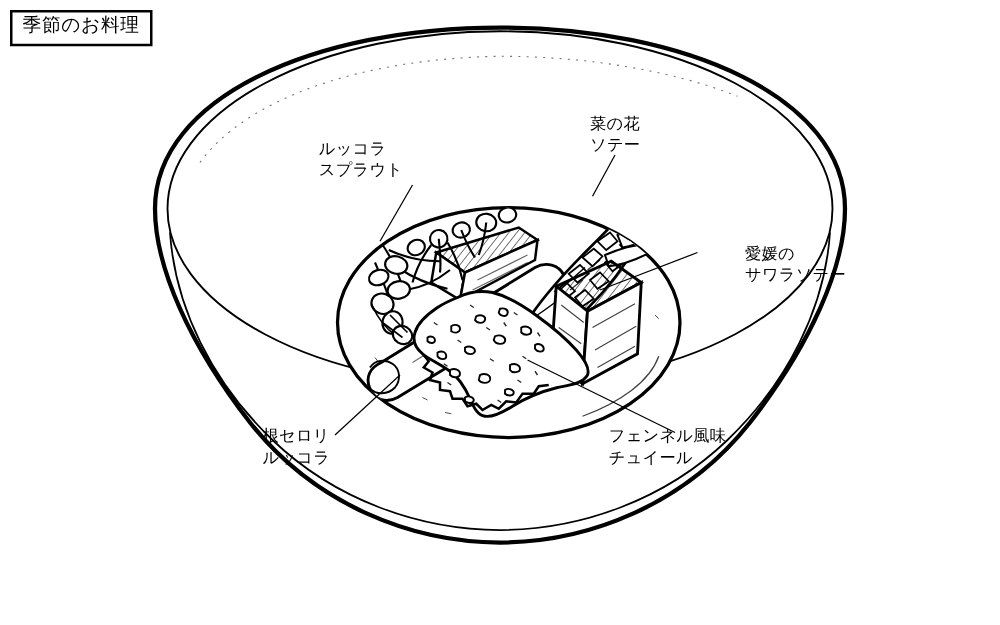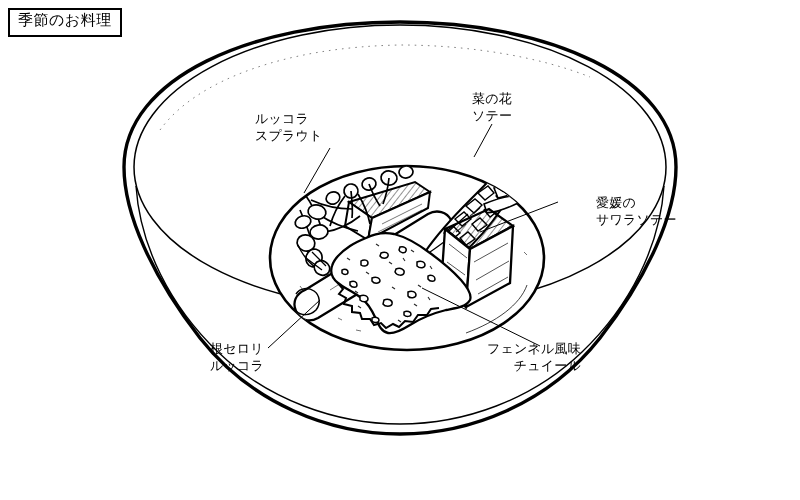--- a/index.html
+++ b/index.html
@@ -33,21 +33,21 @@
     color:#000;
     white-space:nowrap;
     letter-spacing:0.2px;
   }
   .ann div{display:block;}
 
   .a-rucola{left:255px;top:112px;}
   .a-nanohana{left:472px;top:92px;}
   .a-sawara{left:596px;top:196px;}
   .a-celeri{left:210px;top:342px;}
-  .a-tuile{left:487px;top:342px;text-align:right;}
+  .a-tuile{left:487px;top:342px;}
 </style>
 </head>
 <body>
 
 <div id="stage">
 
   <svg id="art" viewBox="0 0 800 500" xmlns="http://www.w3.org/2000/svg">
     <defs>
       <pattern id="hatchA" width="5" height="5" patternUnits="userSpaceOnUse" patternTransform="rotate(38)">
         <line x1="0" y1="0" x2="0" y2="5" stroke="#000" stroke-width="0.85"></line>

